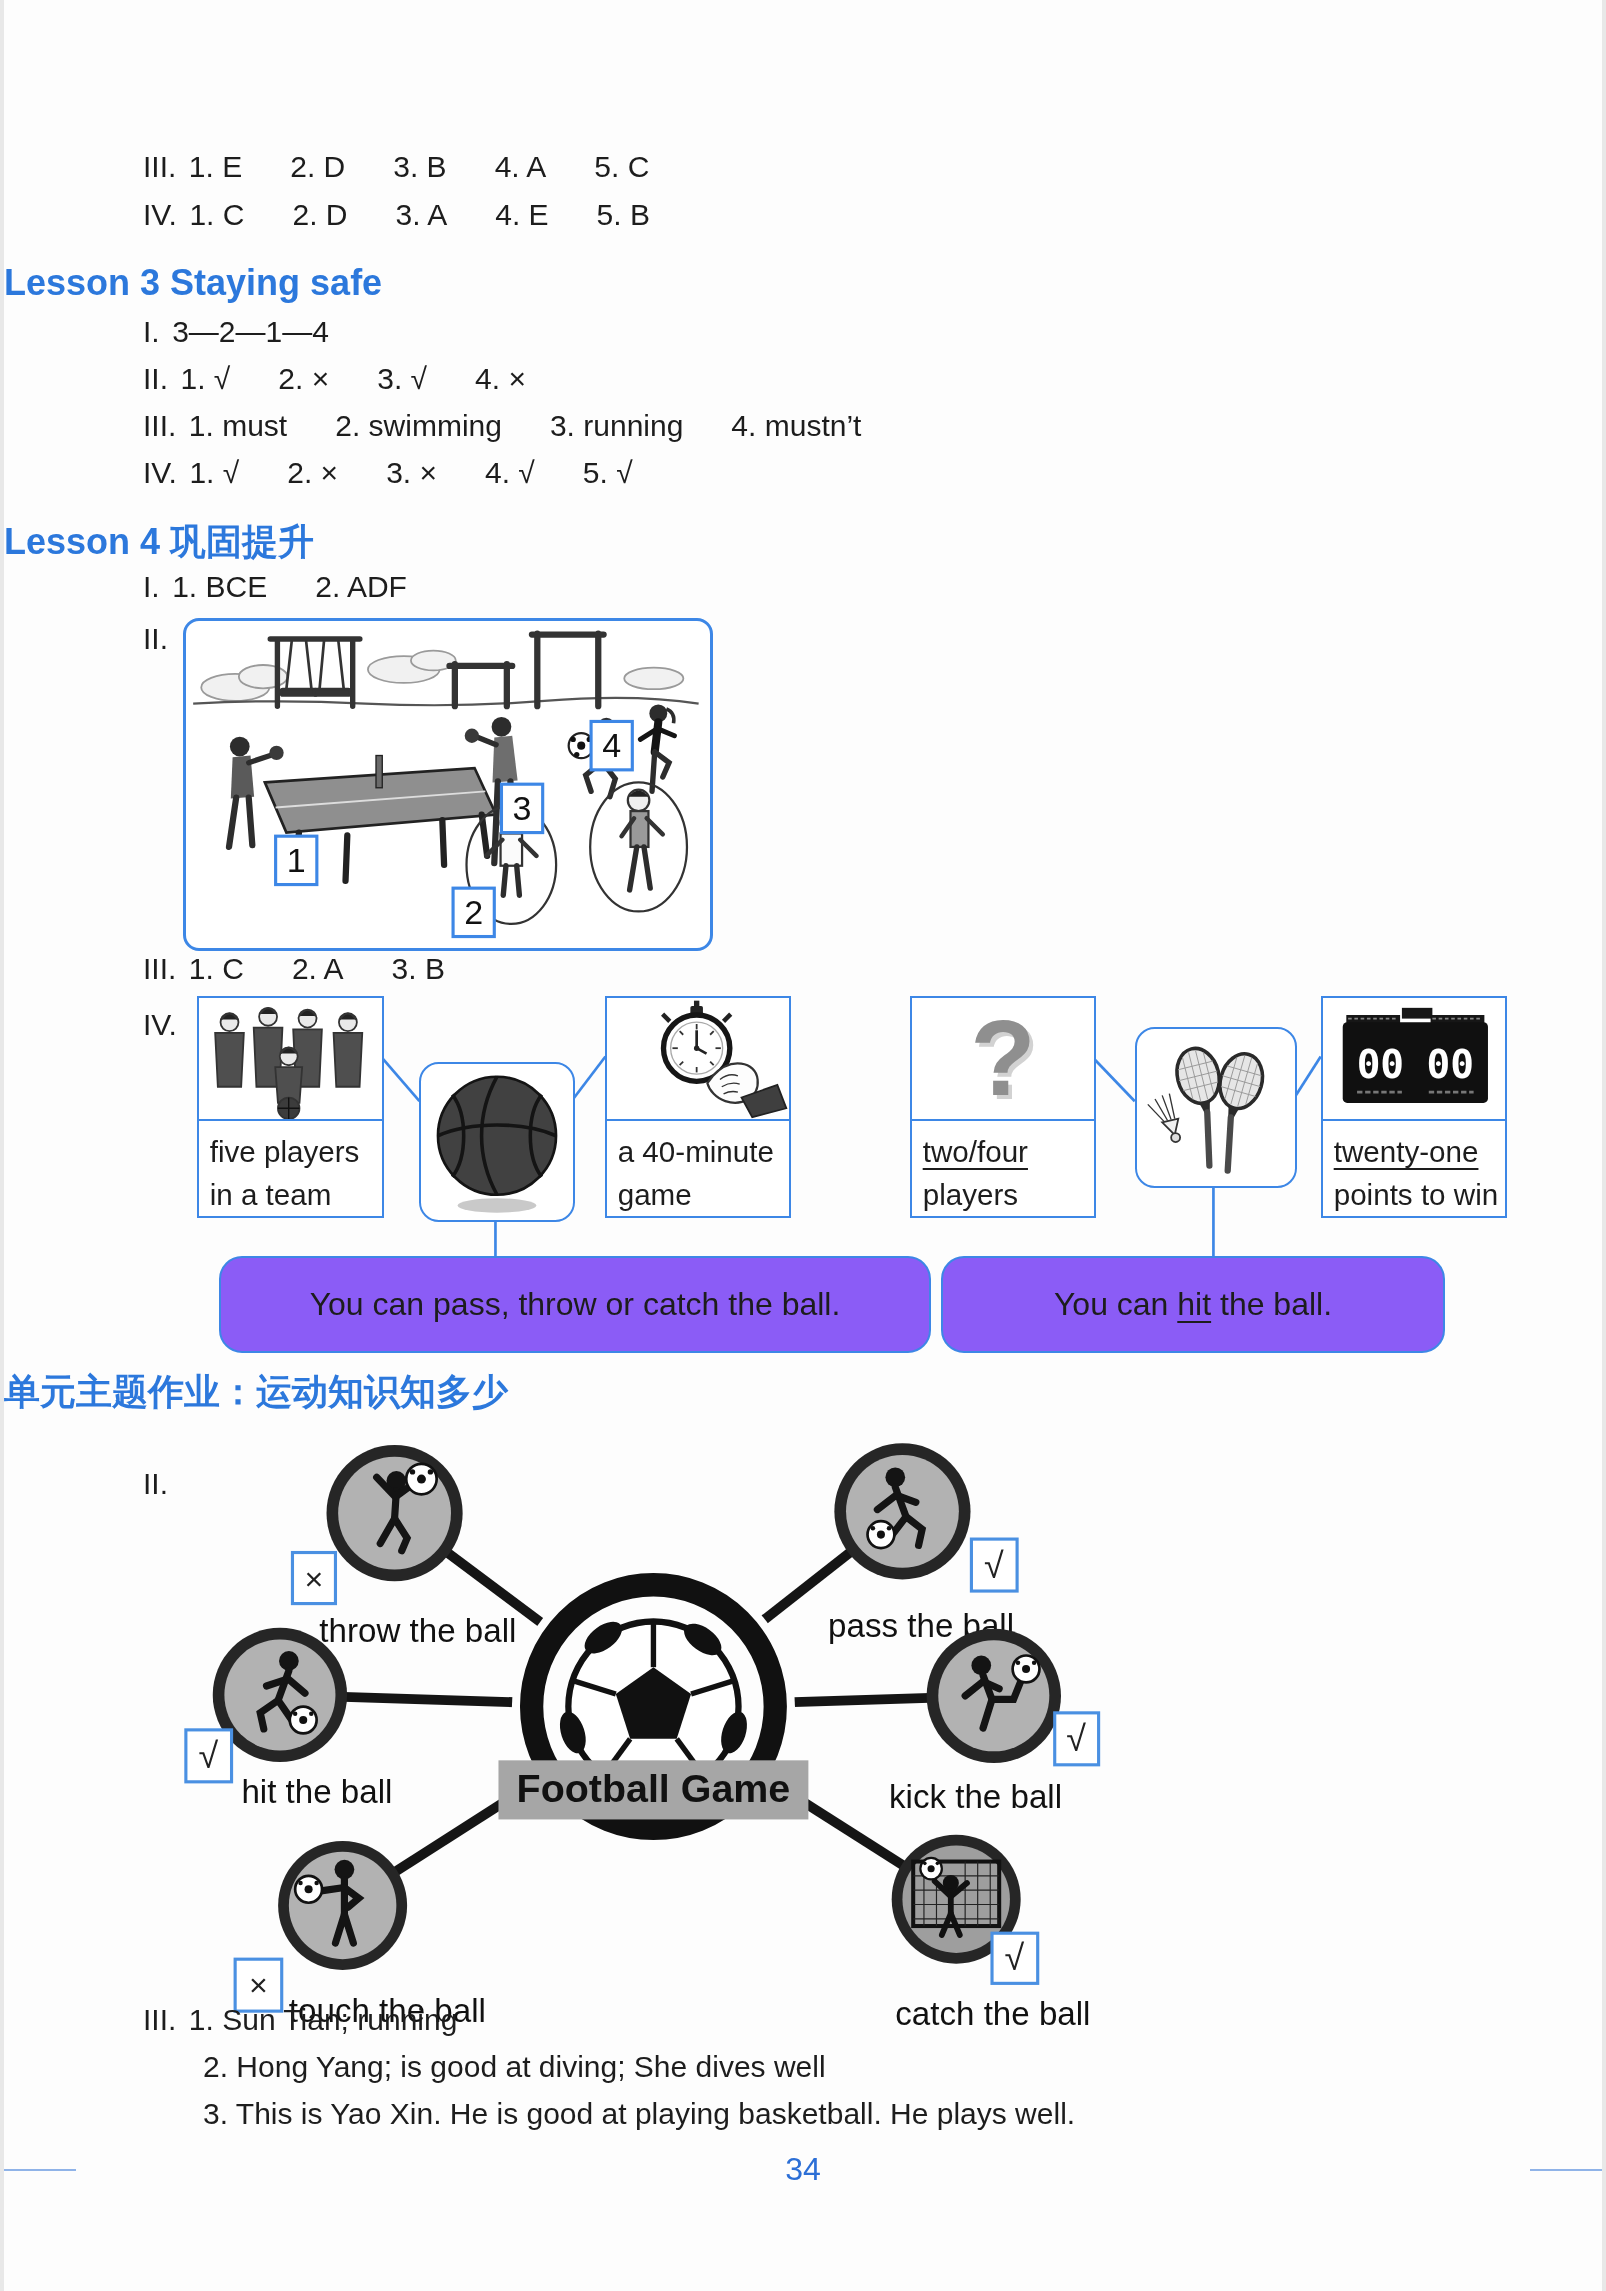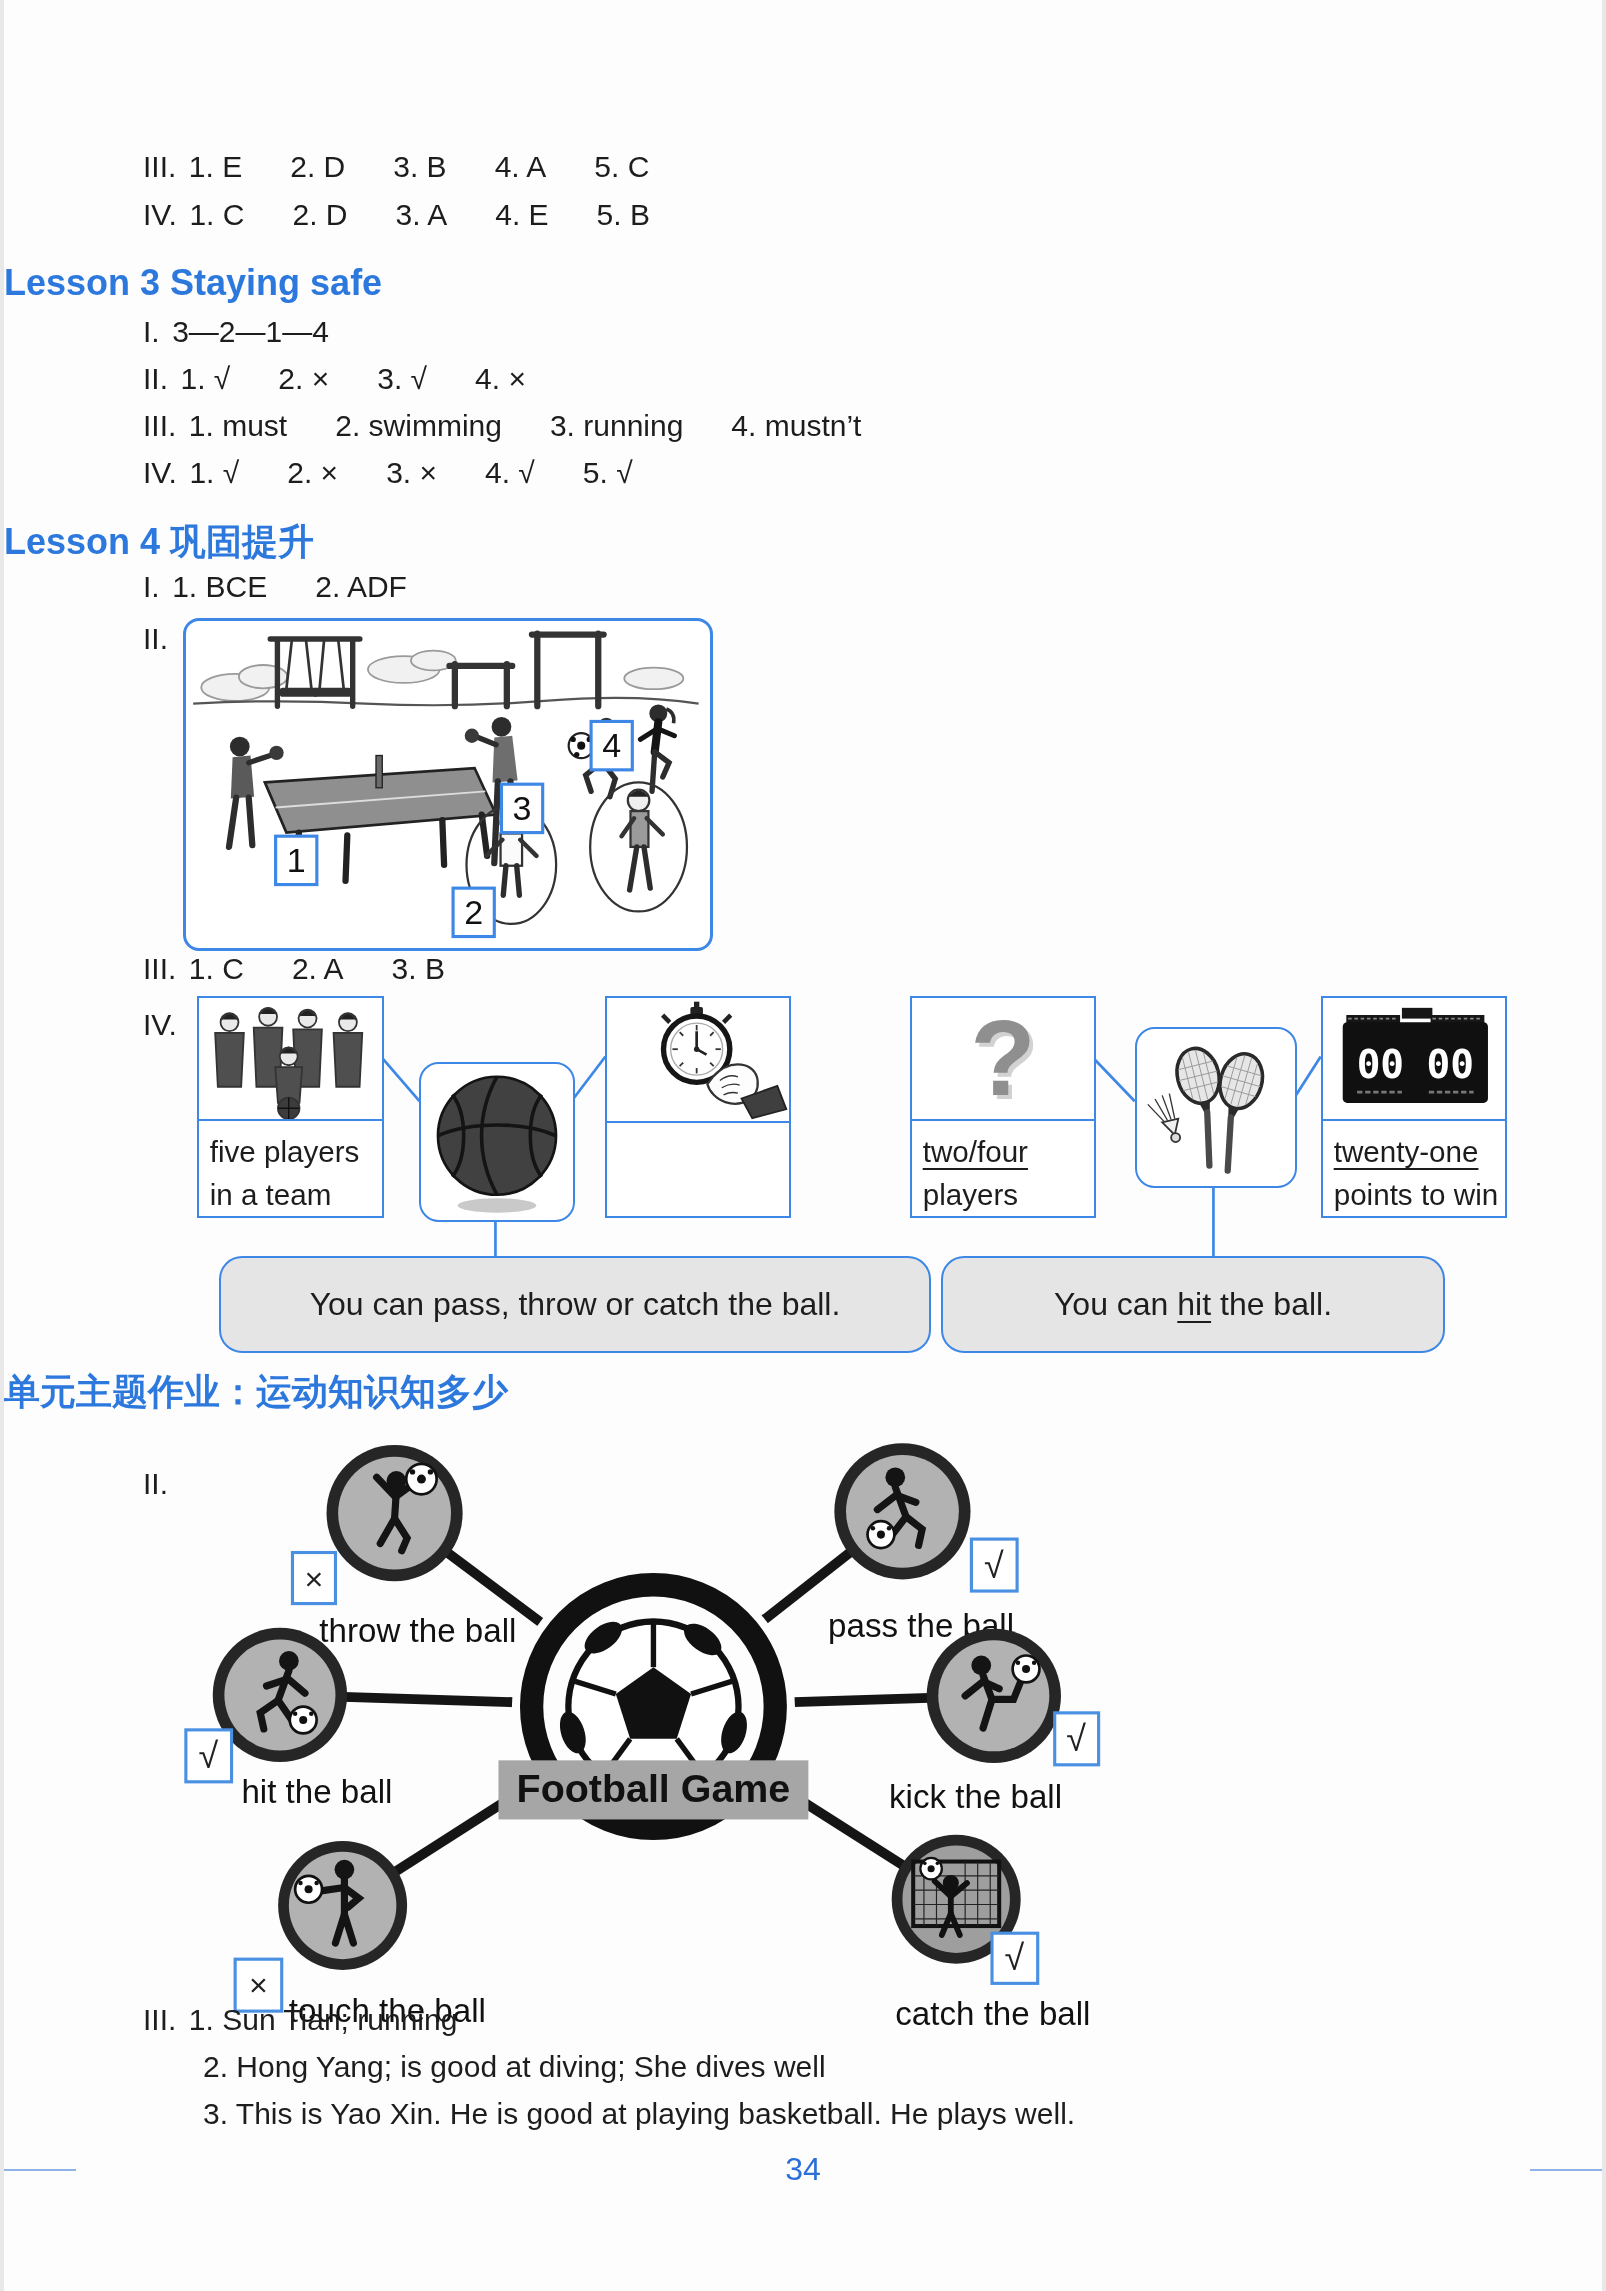--- a/index.html
+++ b/index.html
@@ -12,21 +12,21 @@
            font-size:36px;font-weight:600;}
   .seclabel{position:absolute;left:139px;font-size:30px;}
   .pictbox{position:absolute;left:179px;top:618px;width:524px;height:327px;
            border:3.1px solid #3d87e6;border-radius:16px;background:#fff;}
   .fact{position:absolute;border:2.7px solid #3d87e6;background:#fff;display:flex;flex-direction:column;}
   .fact-img{height:123px;border-bottom:2.7px solid #3d87e6;display:flex;align-items:center;justify-content:center;overflow:hidden;}
   .fact-label{flex:1;padding:9px 0 0 10.7px;font-size:29.6px;line-height:43px;}
   .equipbox{position:absolute;border:2.7px solid #3d87e6;border-radius:19.7px;background:#fff;
             display:flex;align-items:center;justify-content:center;overflow:hidden;}
   .u{text-decoration:underline;text-underline-offset:6.3px;text-decoration-thickness:2.2px;}
-  .rulebox{position:absolute;border:2.7px solid #3d87e6;border-radius:23px;background:#e5e5e5;
+  .rulebox{position:absolute;border:2.7px solid #3d87e6;border-radius:23px;background:#8b5cf6;
            display:flex;align-items:center;justify-content:center;font-size:32px;}
   .qmark{font-size:107px;font-weight:bold;color:#8f8f8f;text-shadow:3.6px 3.6px 0 #d2d2d2;line-height:1;}
   .b3{position:absolute;left:139px;font-size:30px;white-space:nowrap;}
   .b3 .al{margin-right:12.5px;}
   .footer{position:absolute;top:2151px;left:0;right:0;display:flex;align-items:center;justify-content:space-between;gap:23px;}
   .fdash{width:72px;border-top:2.2px solid #8fb3e8;}
   .fnum{font-size:32px;color:#2c6fd6;}
   svg text{font-family:"Liberation Sans",sans-serif;}
   .digit{font-family:"DejaVu Sans Mono",monospace;font-weight:bold;}
   .diagsvg{position:absolute;pointer-events:none;}
@@ -259,20 +259,24 @@
             <line x1="119" y1="76" x2="115" y2="72"></line>
         </g>
         <line x1="100" y1="57" x2="100" y2="37" stroke="#222" stroke-width="3"></line>
         <line x1="100" y1="57" x2="111" y2="63" stroke="#222" stroke-width="3"></line>
         <circle cx="100" cy="57" r="3" fill="#222"></circle>
         <path d="M118,88 C138,66 166,72 168,92 C170,112 150,122 132,116 C122,113 114,104 112,96 Z" fill="#fdfdfd" stroke="#333" stroke-width="2.5"></path>
         <path d="M126,92 q10,-8 20,-4 M128,100 q10,-6 20,-3 M130,108 q8,-4 16,-2" stroke="#333" stroke-width="1.5" fill="none"></path>
         <path d="M150,112 L190,98 L200,124 L162,134 Z" fill="#3f3f3f" stroke="#222" stroke-width="2"></path>
       </svg>
     </div>
+    <div class="fact-label">
+      <div>a 40-minute</div>
+      <div>game</div>
+    </div>
   </div>
 
   <div class="fact" style="left:906px;top:996px;width:182px;height:218px">
     <div class="fact-img">
       <div class="qmark">?</div>
     </div>
     <div class="fact-label">
       <div><span class="u">two/four</span></div>
       <div>players</div>
     </div>

